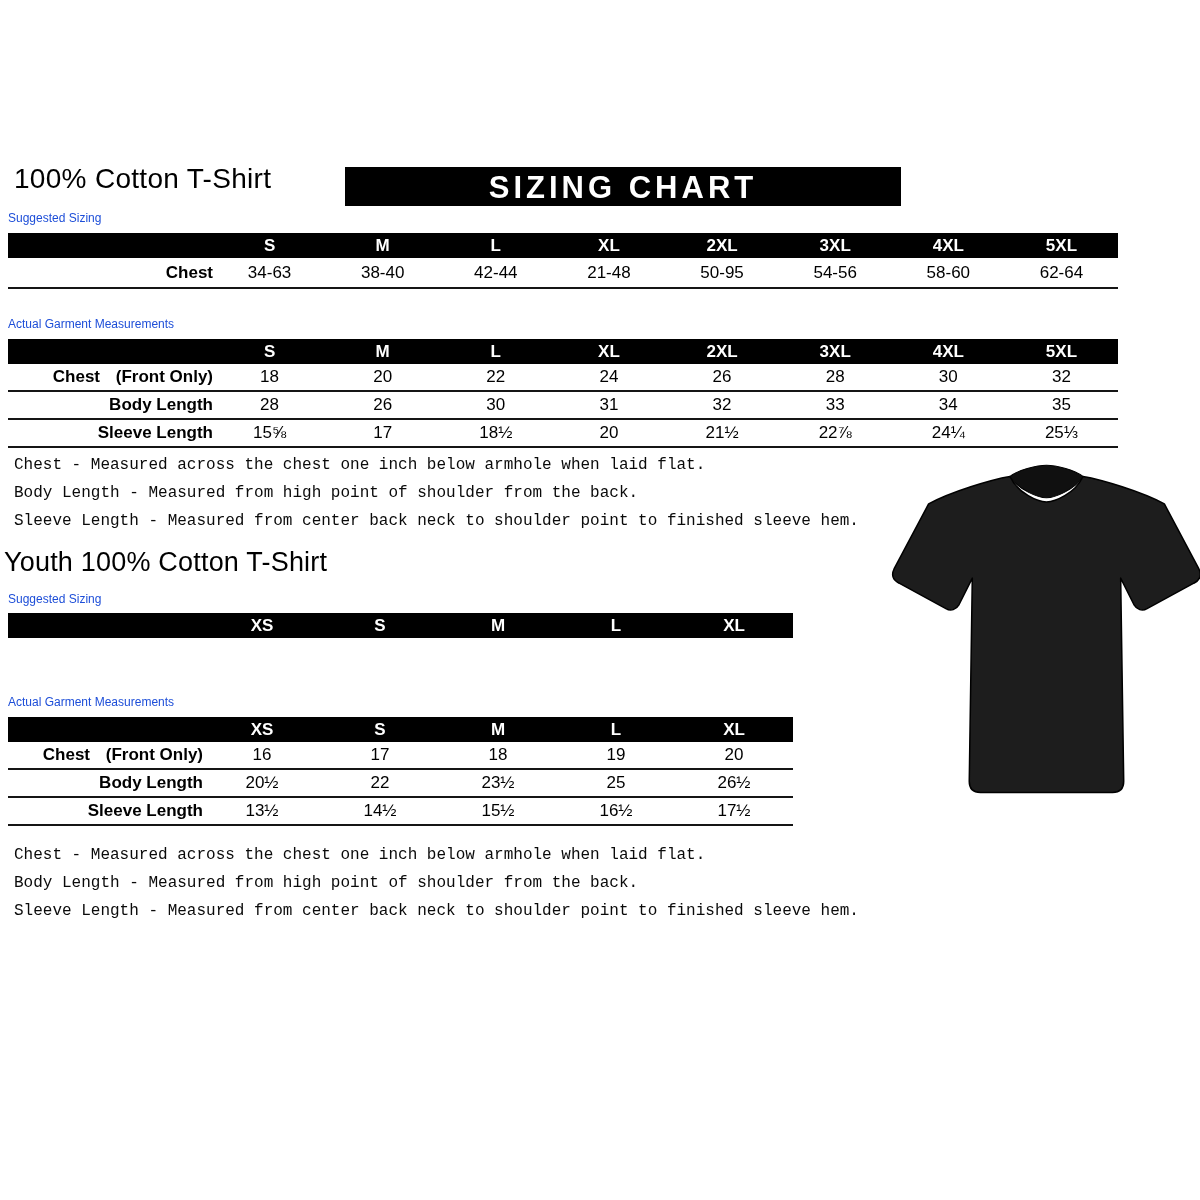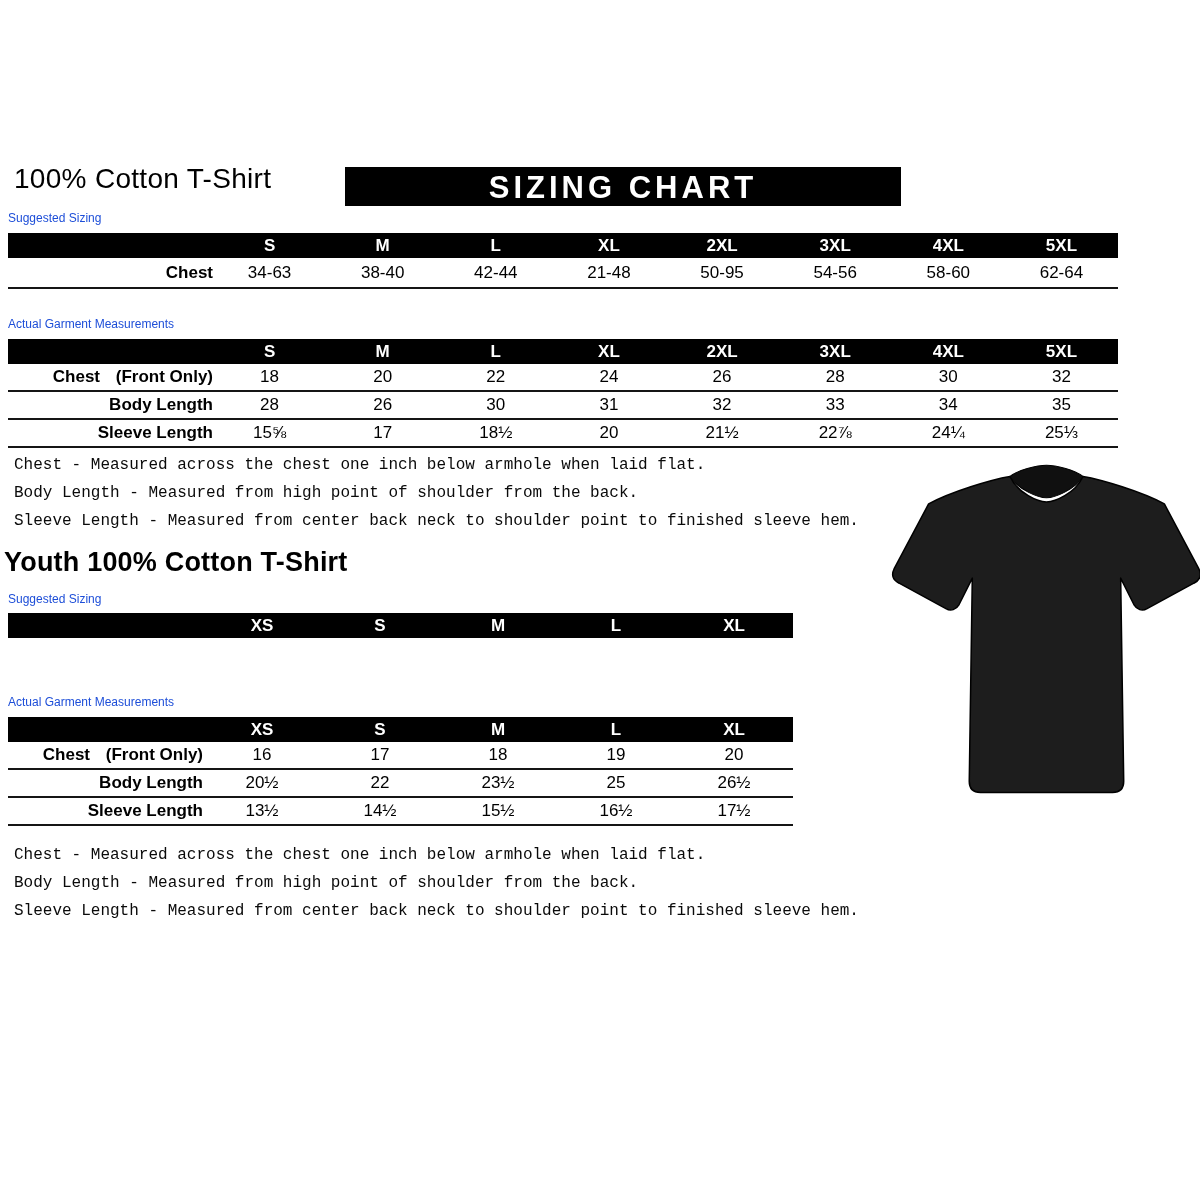--- a/index.html
+++ b/index.html
@@ -6,21 +6,21 @@
   html, body { background:#ffffff; }
   body {
     width:1200px; height:1200px;
     font-family:"Liberation Sans", sans-serif;
     color:#000;
   }
   .page { position:relative; width:1200px; height:1200px; background:#fff; overflow:hidden; }
   .abs { position:absolute; }
 
   .adult-title { left:14px; top:163px; font-size:28px; font-weight:400; letter-spacing:.3px; }
-  .youth-title { left:4px;  top:547px; font-size:27px; font-weight:700; letter-spacing:.2px; }
+  .youth-title { left:4px;  top:547px; font-size:27px; font-weight:400; letter-spacing:.2px; }
 
   .banner {
     left:345px; top:167px; width:556px; height:39px;
     background:#000; color:#fff;
     display:flex; align-items:flex-end; justify-content:center;
     font-weight:700; font-size:31px; letter-spacing:4px;
   }
 
   .sec-label { font-size:12px; color:#1d4ed8; }
 

